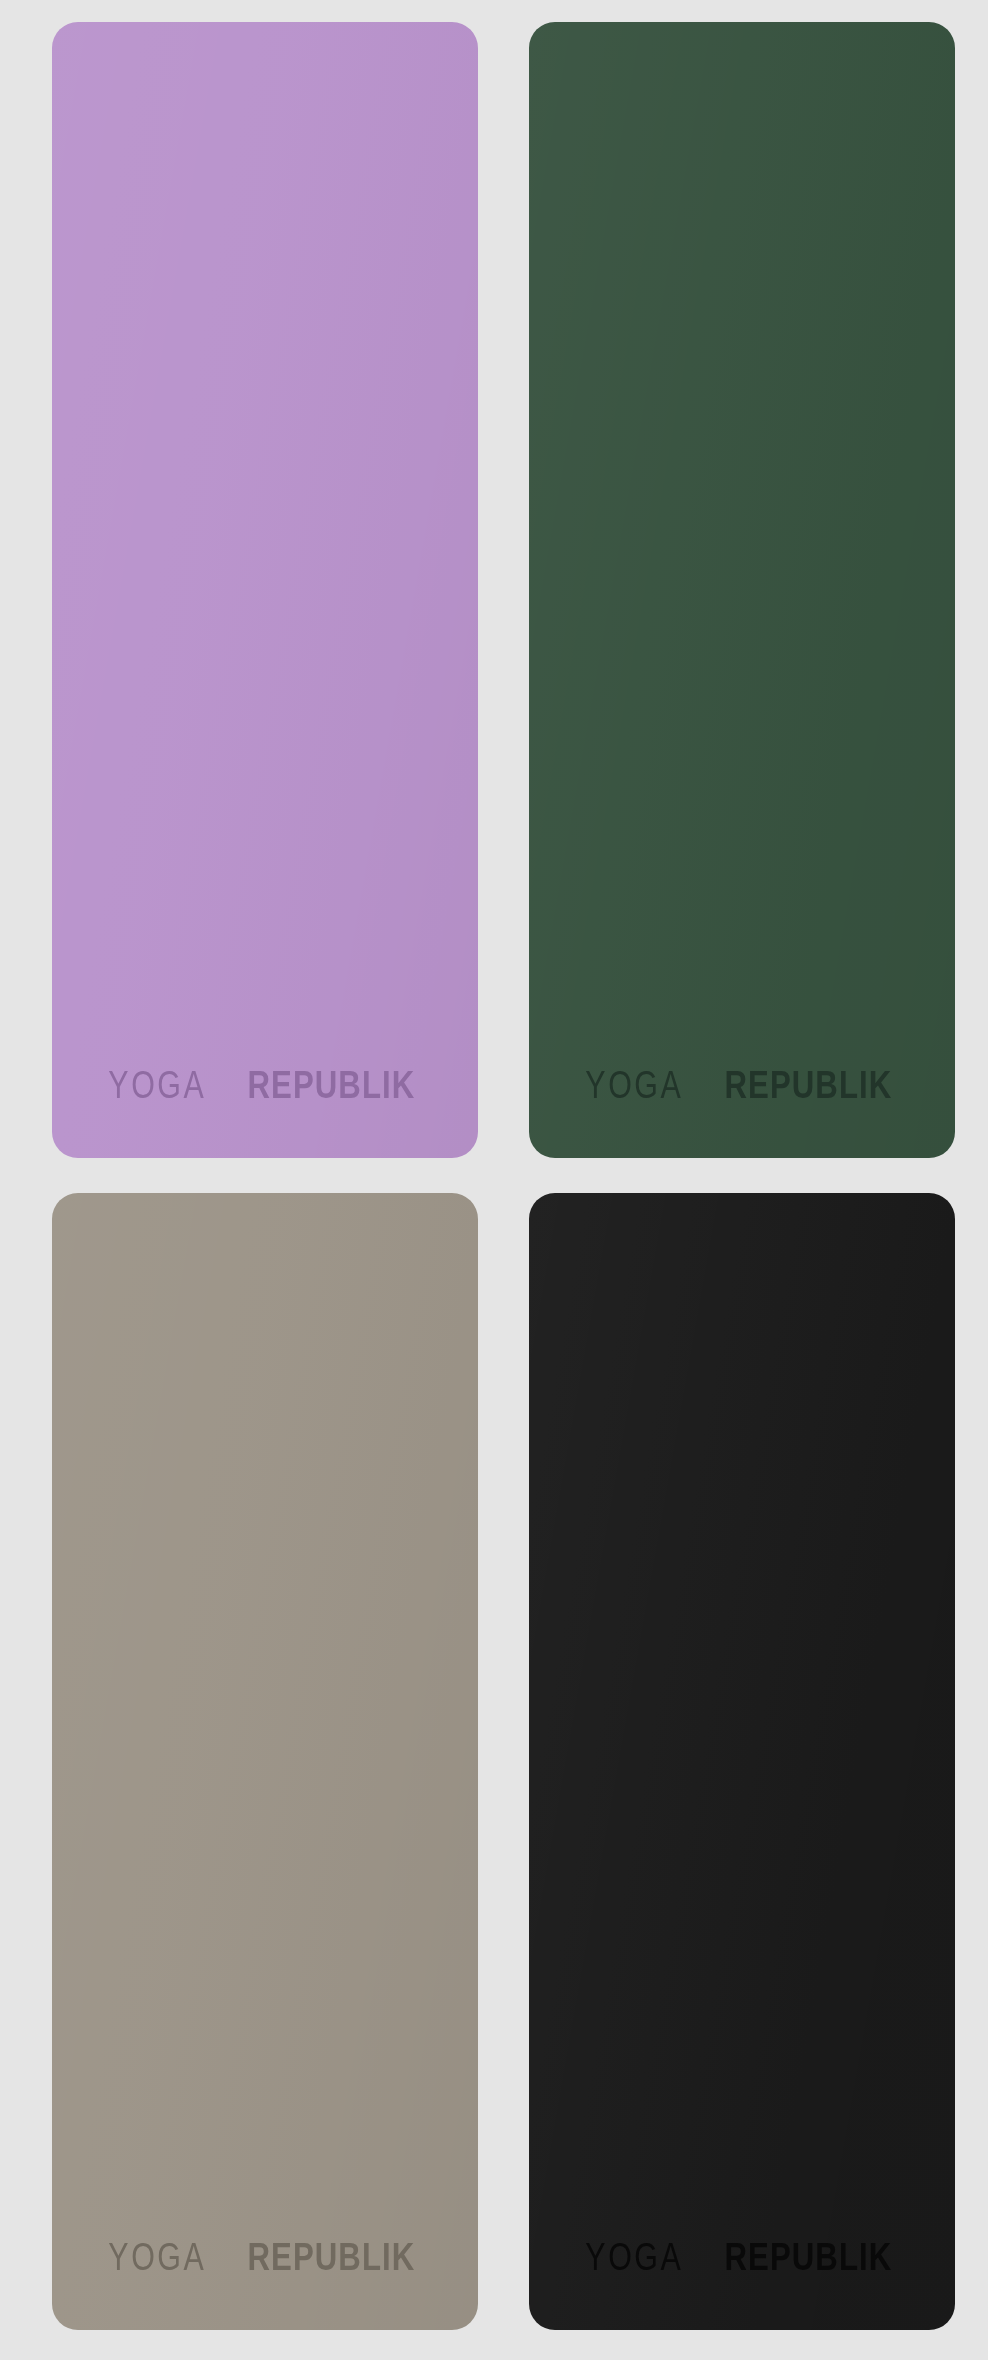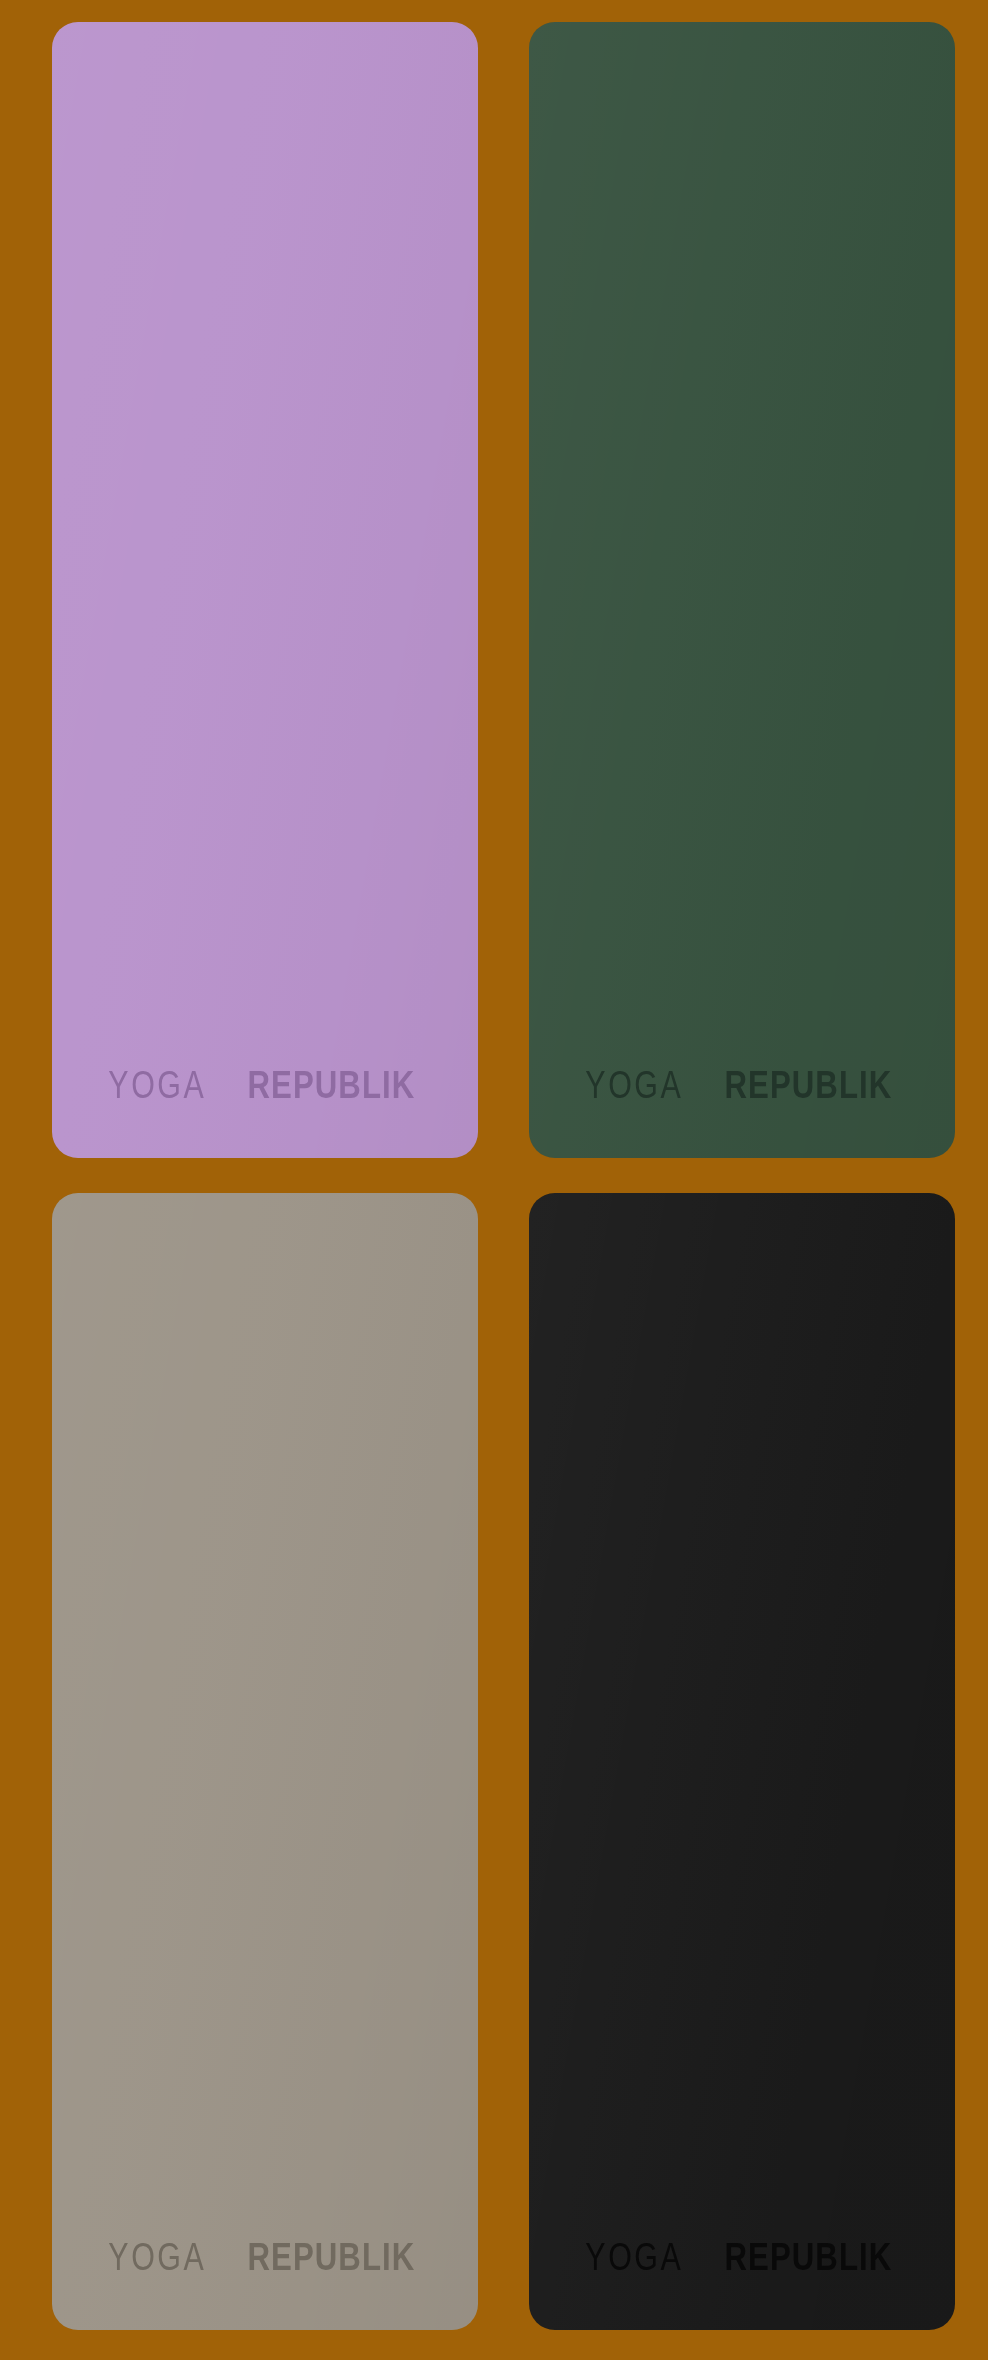--- a/index.html
+++ b/index.html
@@ -19,21 +19,21 @@
     position: relative;
     width: 988px;
     height: 2360px;
     box-sizing: border-box;
     display: grid;
     grid-template-columns: 426px 426px;
     grid-template-rows: 1136px 1137px;
     column-gap: 51px;
     row-gap: 35px;
     padding: 22px 43px 30px 52px;
-    background: #a16207;
+    background: #e5e5e5;
   }
 
   .mat-card {
     position: relative;
     border-radius: 26px;
     overflow: hidden;
     display: flex;
     align-items: flex-end;
     justify-content: center;
     box-sizing: border-box;

